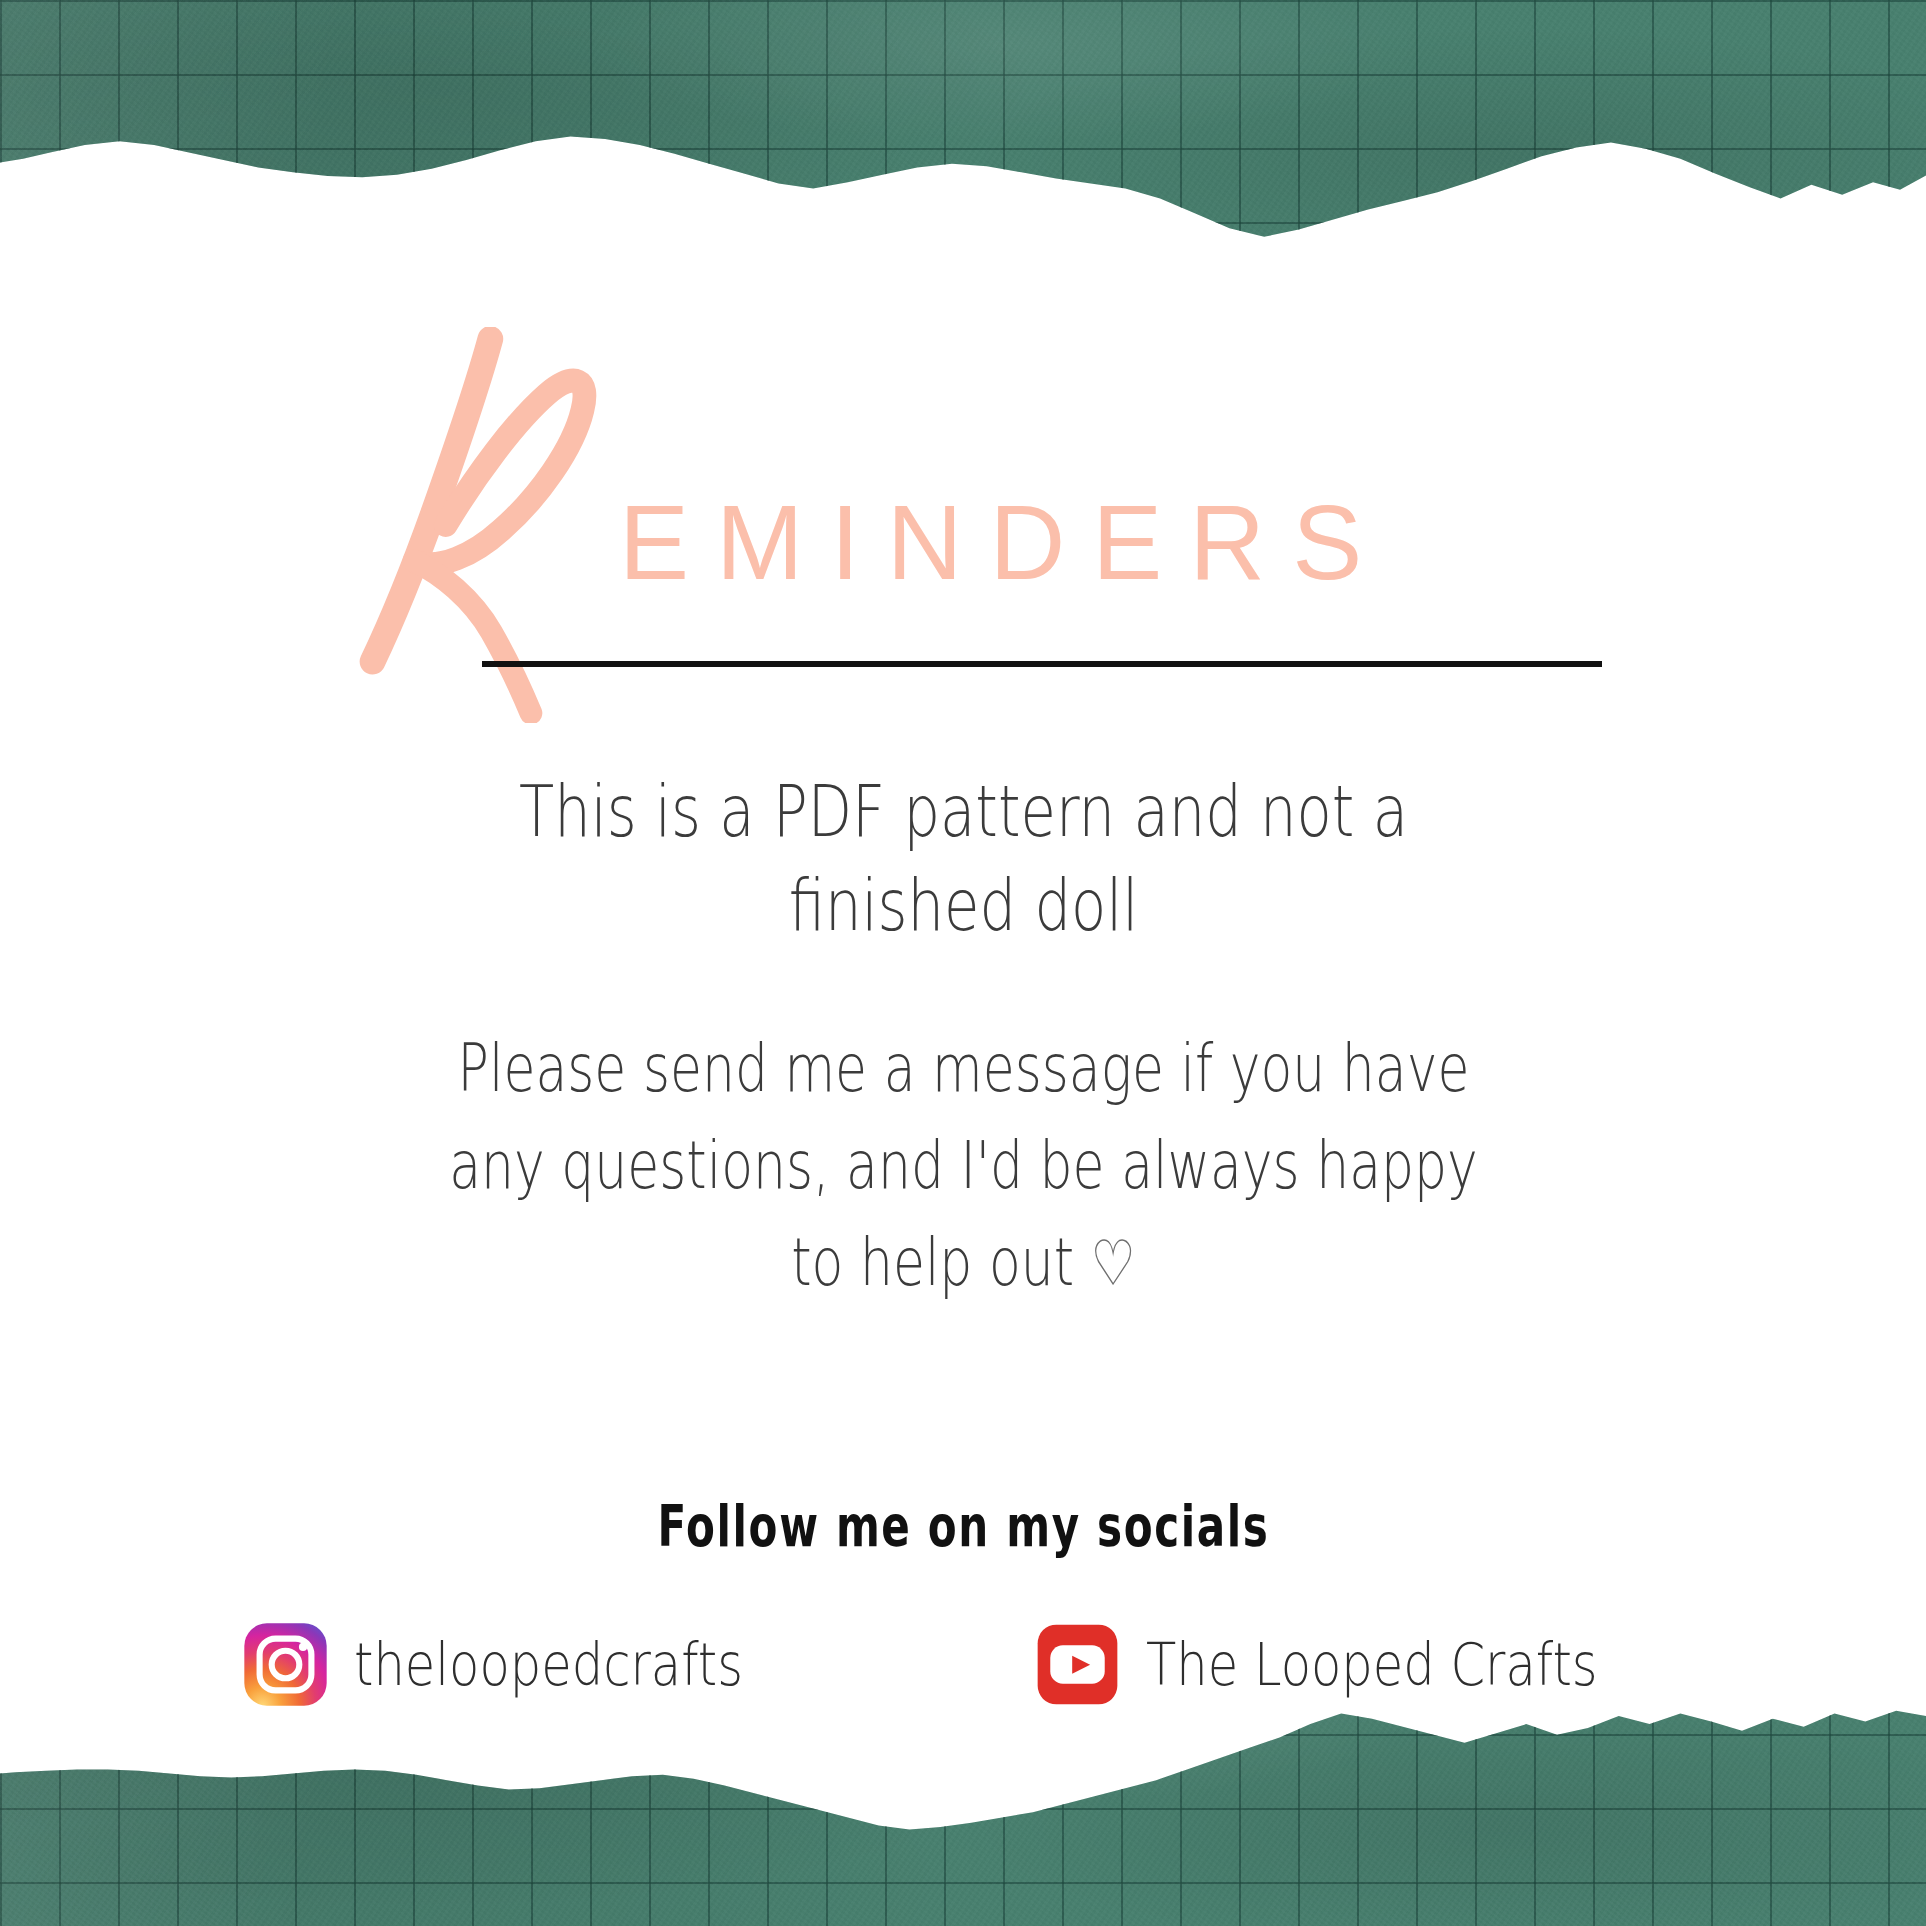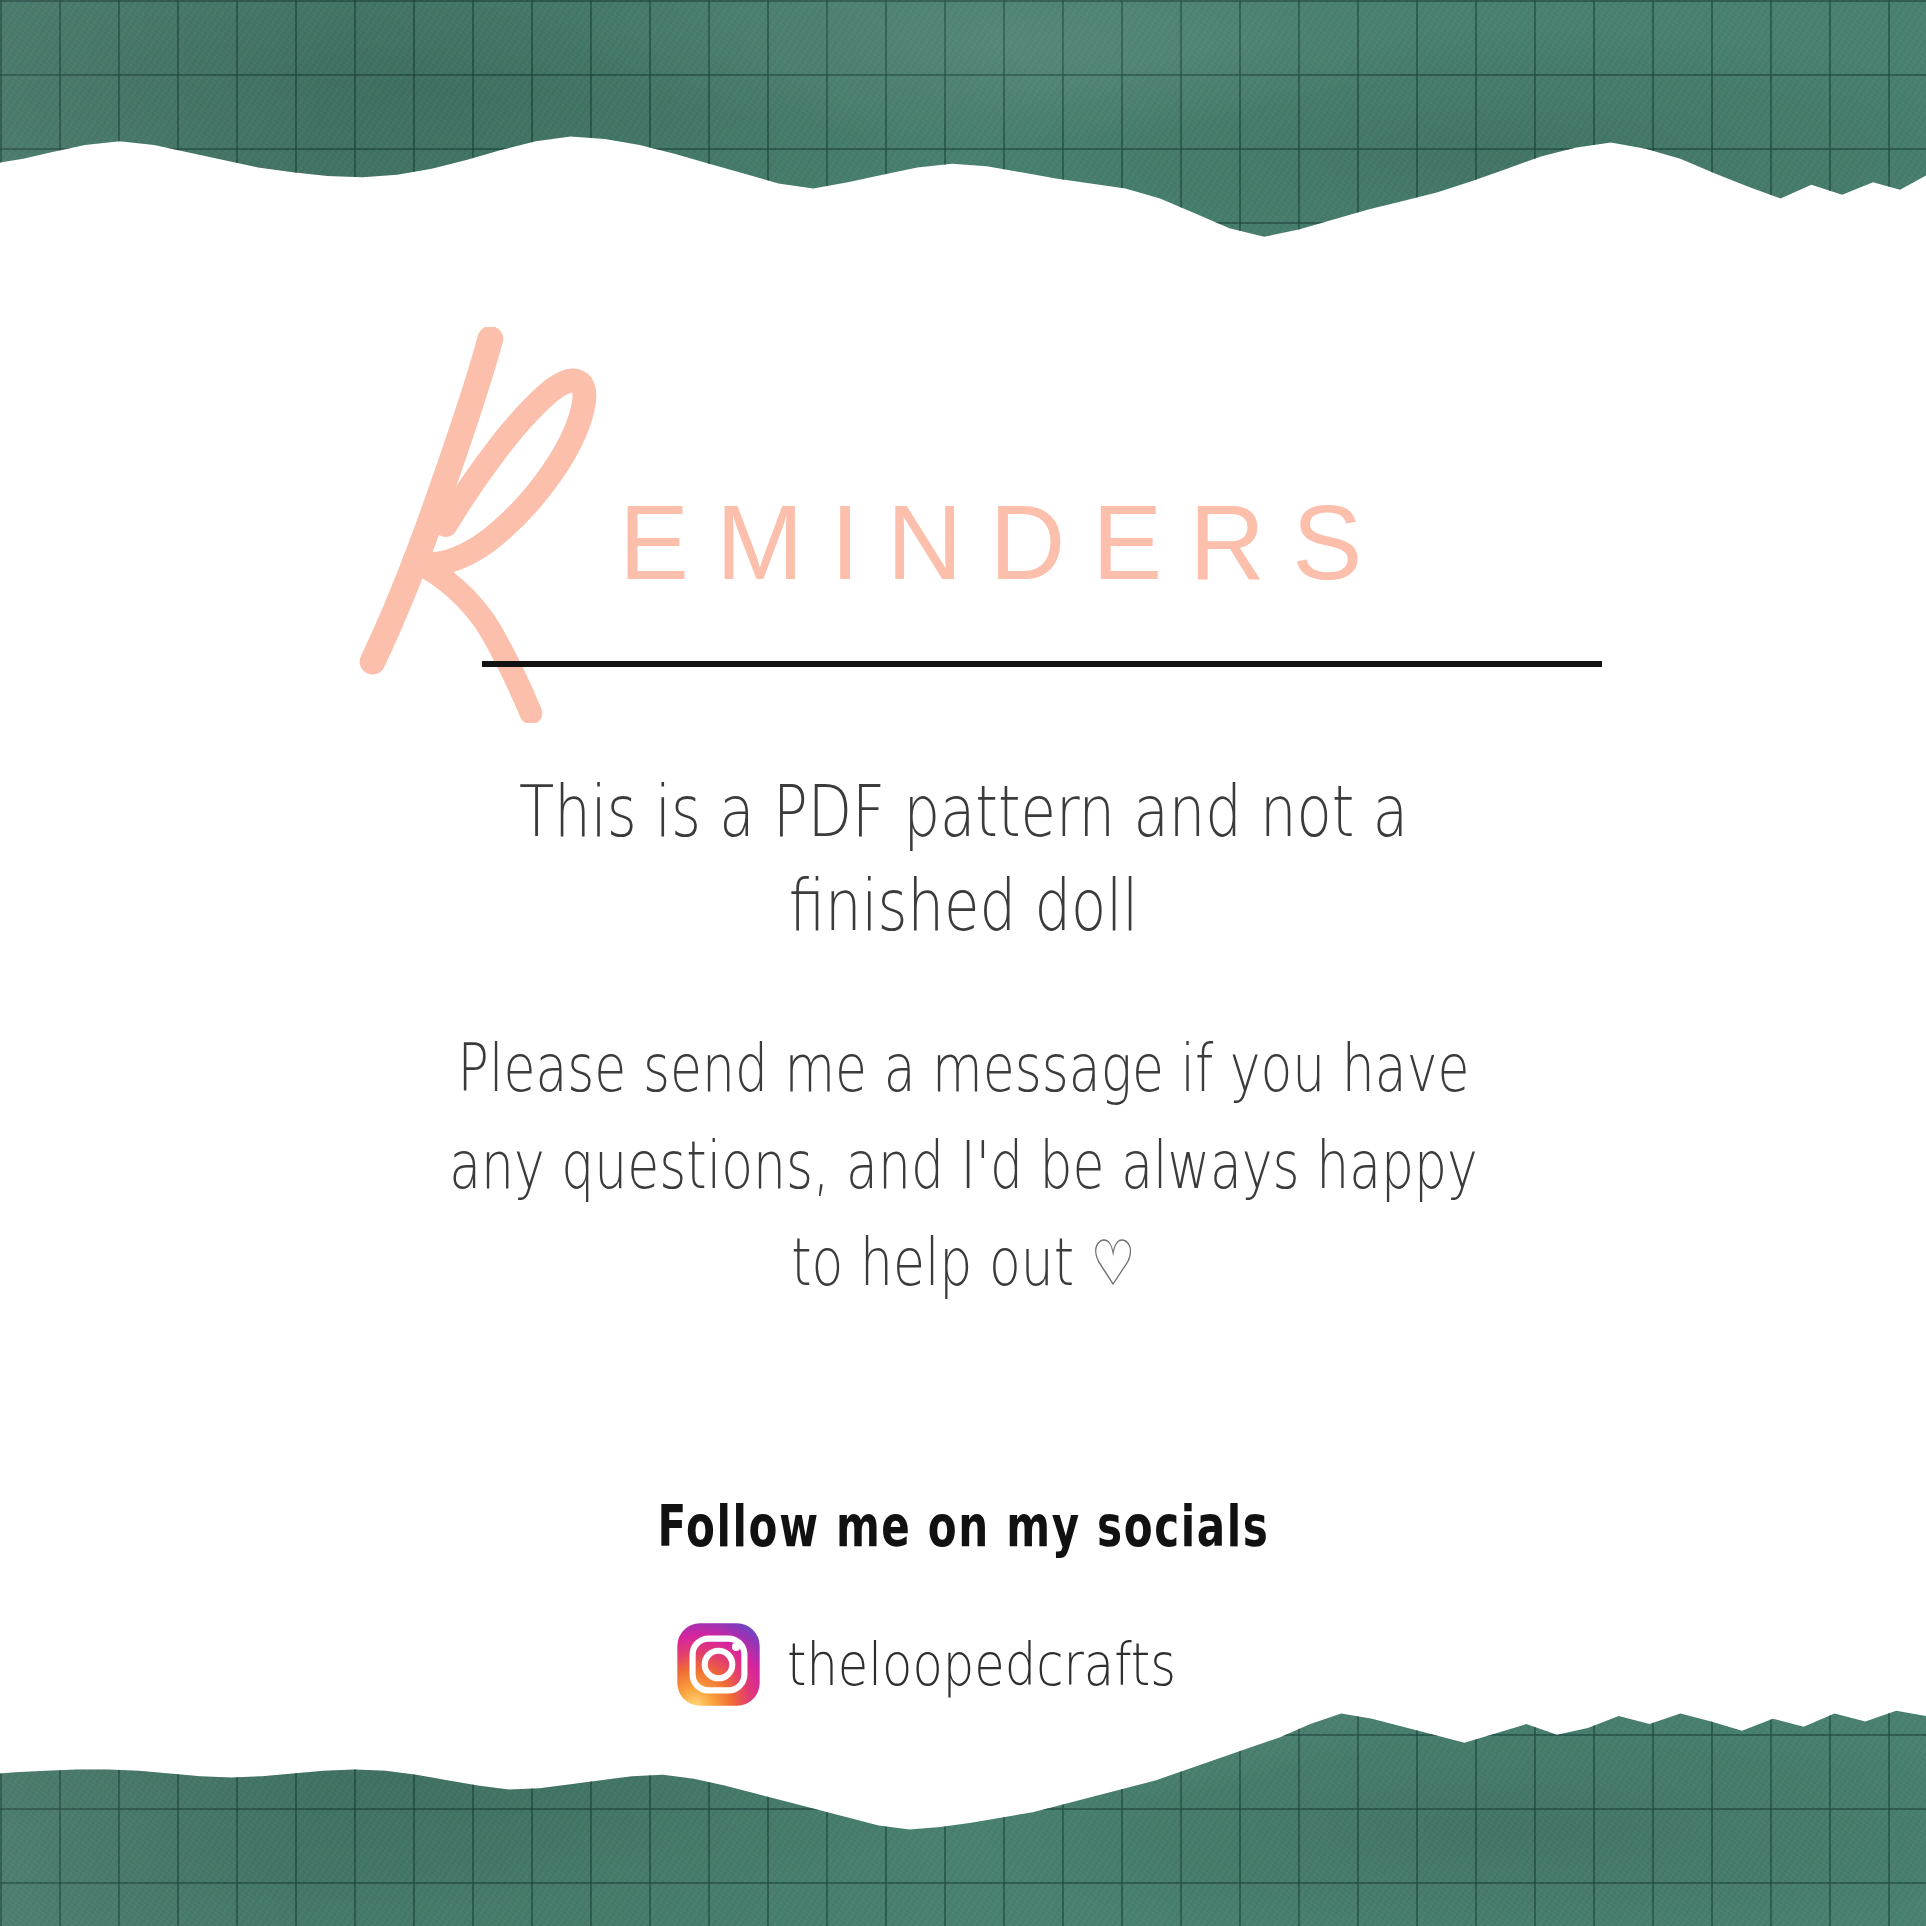--- a/index.html
+++ b/index.html
@@ -227,17 +227,25 @@
           </radialGradient>
         </defs>
         <rect x="1" y="1" width="62" height="62" rx="17" ry="17" fill="url(#igGrad)"></rect>
         <rect x="12.5" y="12.5" width="39" height="39" rx="12" ry="12" fill="none" stroke="#ffffff" stroke-width="4.6"></rect>
         <circle cx="32" cy="32" r="10.4" fill="none" stroke="#ffffff" stroke-width="4.6"></circle>
         <circle cx="45.2" cy="18.8" r="3.1" fill="#ffffff"></circle>
       </svg>
       <span class="social-label">theloopedcrafts</span>
     </div>
 
+    <div class="social-item">
+      <svg class="social-icon" viewBox="0 0 64 64" xmlns="http://www.w3.org/2000/svg">
+        <rect x="2" y="2" width="60" height="60" rx="14" ry="14" fill="#E02F28"></rect>
+        <rect x="11.5" y="17.5" width="41" height="29" rx="9.5" ry="9.5" fill="#ffffff"></rect>
+        <path d="M28 25.5 L41.5 32.2 L28 39 Z" fill="#E02F28"></path>
+      </svg>
+      <span class="social-label">The Looped Crafts</span>
+    </div>
 
   </div>
 
 </div>
 
 
 </body></html>

